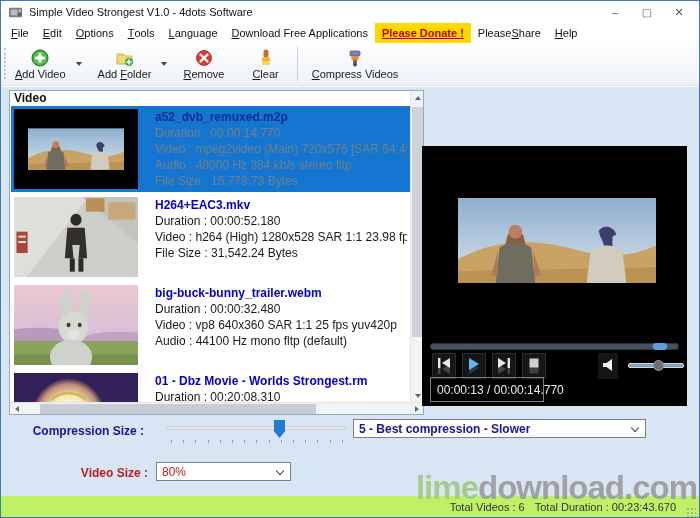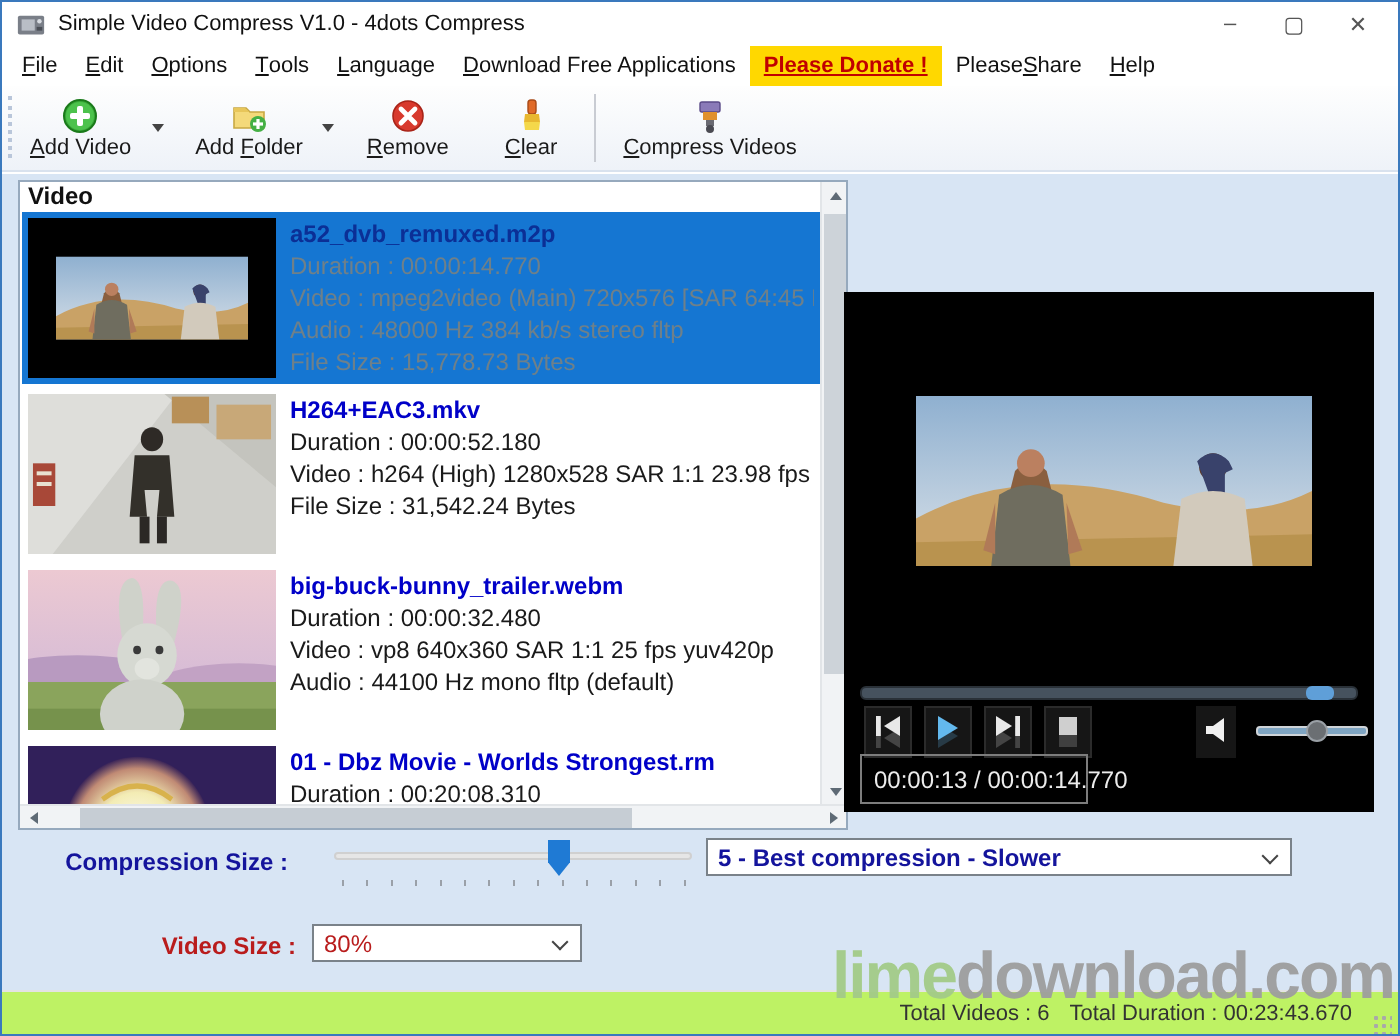--- a/index.html
+++ b/index.html
@@ -33,21 +33,21 @@
   .main { position:absolute; top:86px; left:0; right:0; bottom:22px; background:#d8e5f4; }
 
   
   .listbox { position:absolute; left:8px; top:3px; width:415px; height:325px; background:#fff; border:1px solid #96a9bd; }
   .list-header { position:absolute; top:0; left:0; right:13px; height:14px; font-weight:bold; font-size:12px; color:#111; padding-left:4px; background:#fff; }
   .list-items { position:absolute; top:15px; left:1px; right:13px; bottom:12px; overflow:hidden; }
   .list-item { height:86px; margin-bottom:2px; display:flex; padding:3px; background:#fff; position:relative; }
   .list-item.selected { background:#1576d2; }
   .thumb { width:124px; height:80px; background:#000; display:flex; align-items:center; justify-content:center; flex:none; }
   .thumb svg { display:block; }
-  .meta { margin-left:7px; padding-top:1px; overflow:hidden; white-space:nowrap; }
+  .meta { margin-left:17px; padding-top:1px; overflow:hidden; white-space:nowrap; }
   .v-title { font-weight:bold; color:#0000c8; font-size:12px; line-height:15px; }
   .v-line { color:#1a1a1a; font-size:12px; line-height:16px; }
   .selected .v-title { color:#0b2f96; }
   .selected .v-line { color:#6f8089; }
 
   
   .vscroll { position:absolute; top:0; right:0; bottom:12px; width:13px; background:#f1f3f5; border-left:1px solid #e2e5e8; }
   .hscroll { position:absolute; bottom:0; left:0; right:0; height:12px; background:#f1f3f5; border-top:1px solid #e2e5e8; }
   .sb-btn { position:absolute; width:13px; height:13px; display:flex; align-items:center; justify-content:center; }
   .arr-up { width:0;height:0;border-left:3px solid transparent;border-right:3px solid transparent;border-bottom:4px solid #5e6a75; }
@@ -166,21 +166,21 @@
 
 <div class="window">
 
   <div class="titlebar">
     <svg class="app-icon" viewBox="0 0 16 16">
       <rect x="1" y="3" width="14" height="10" rx="1" fill="#7a7f88"></rect>
       <rect x="3" y="5" width="7" height="6" fill="#b9bec6"></rect>
       <circle cx="12.5" cy="6" r="1.2" fill="#d8dce2"></circle>
       <rect x="11" y="9" width="3" height="2" fill="#4a4e56"></rect>
     </svg>
-    <span class="title-text">Simple Video Compress V1.0 - 4dots Compress</span>
+    <span class="title-text">Simple Video Strongest V1.0 - 4dots Software</span>
     <div class="win-btns">
       <div class="win-btn">–</div>
       <div class="win-btn">▢</div>
       <div class="win-btn">✕</div>
     </div>
   </div>
 
   <div class="menubar">
     <div class="menu-item"><u>F</u>ile</div>
     <div class="menu-item"><u>E</u>dit</div>

